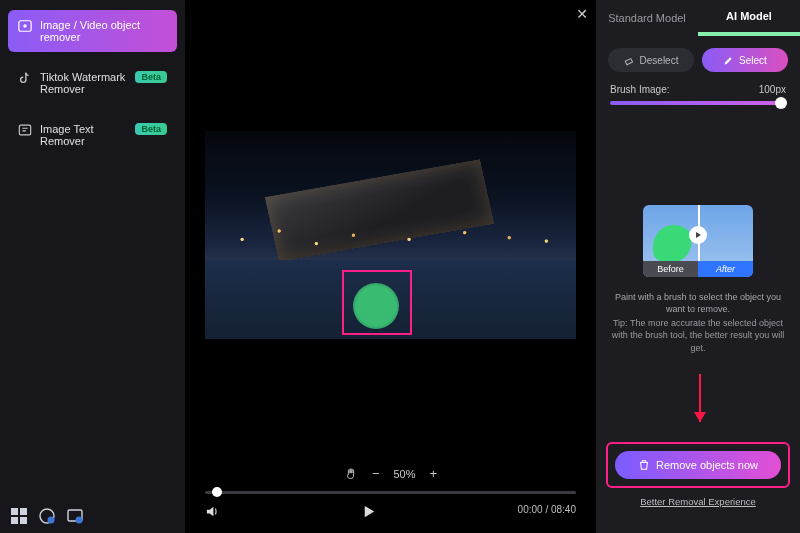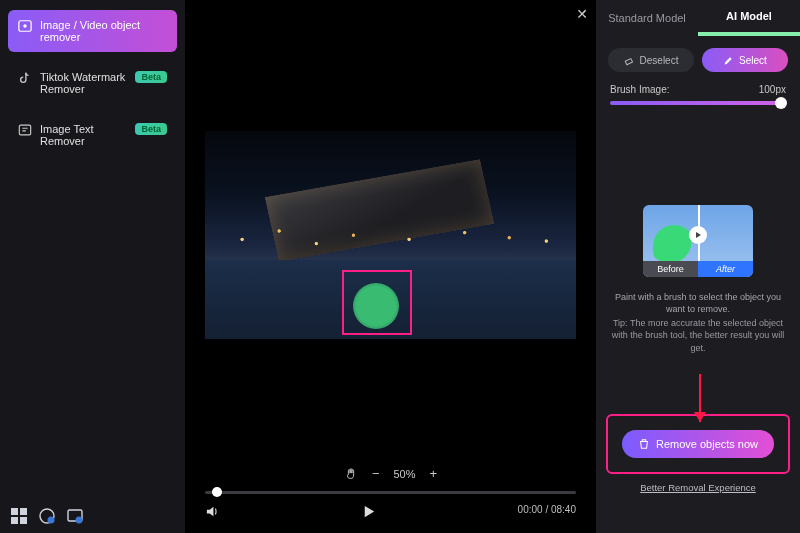--- a/index.html
+++ b/index.html
@@ -152,21 +152,21 @@
   .ba-labels span:first-child { background:#4a4a52; }
   .ba-labels span:last-child { background:#2f74ff;font-style:italic; }
 
   .hint { font-size:9px; color:#a5a5ad; text-align:center; padding: 6px 12px 2px; line-height:1.35; }
   .hint2 { font-size:9px; color:#9a9aa2; text-align:center; padding: 0 14px; line-height:1.35; }
 
   .arrow { position:absolute; right:94px; bottom:80px; color:#ff1744; font-size:26px; pointer-events:none; }
   .arrow .shaft { display:block; width:2px; height:48px; background:#ff1744; margin:0 auto; }
   .arrow .head { width:0;height:0;border-left:6px solid transparent;border-right:6px solid transparent;border-top:10px solid #ff1744; margin:0 auto; }
 
-  .cta-wrap { margin: 60px 10px 4px; border:2px solid #ff1f87; border-radius:6px; padding:14px; }
+  .cta-wrap { margin: 88px 10px 4px; border:2px solid #ff1f87; border-radius:6px; padding:7px; }
   .cta {
     width:100%; height:28px; border:none; border-radius:14px;
     background: linear-gradient(90deg,#7b5cff,#e24fd5);
     color:#fff; font-size:11px; font-weight:500; cursor:pointer;
     display:flex; align-items:center; justify-content:center; gap:6px;
   }
   .link { text-align:center; font-size:9.5px; color:#bdbdc6; text-decoration:underline; cursor:pointer; padding-top:4px; }
 
   svg { display:block; }
 </style>

